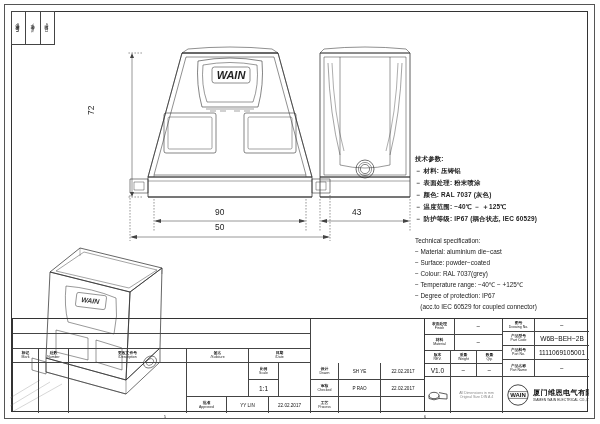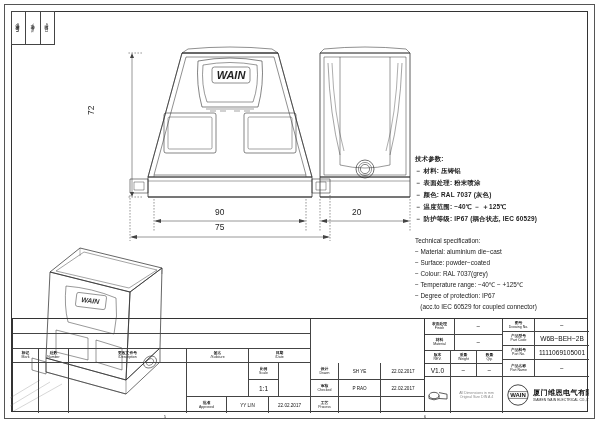--- a/index.html
+++ b/index.html
@@ -112,21 +112,21 @@
       <path d="M10 150 L10 196" stroke-dasharray="1.6,1.4"></path>
       <path d="M210 150 L210 196" stroke-dasharray="1.6,1.4"></path>
       <path d="M12 192 L208 192"></path>
       <path d="M17 190 L10 192 L17 194 Z" fill="#444" stroke="none"></path>
       <path d="M203 190 L210 192 L203 194 Z" fill="#444" stroke="none"></path>
     </g>
   </svg>
 
   <div class="dim" style="left:86px;top:115px;transform:rotate(-90deg);transform-origin:left top;">72</div>
   <div class="dim" style="left:215px;top:207px;">90</div>
-  <div class="dim" style="left:215px;top:222px;">75</div>
+  <div class="dim" style="left:215px;top:222px;">50</div>
 
   <svg style="position:absolute;left:300px;top:45px;" width="130" height="200" viewBox="0 0 130 200">
     <g fill="none" stroke="#333" stroke-width="0.8" stroke-linejoin="round">
 
       <path d="M20 8 L110 8 L110 132 L20 132 Z"></path>
       <path d="M24 12 L106 12 L106 130 L24 130 Z" stroke-width="0.5"></path>
 
       <path d="M24 4 Q65 0 106 4 L110 8 L20 8 Z" stroke-width="0.55"></path>
 
       <path d="M40 12 L40 120" stroke-width="0.5"></path>
@@ -149,21 +149,21 @@
 
     <g stroke="#444" stroke-width="0.55" fill="none">
       <path d="M20 154 L20 186" stroke-dasharray="1.6,1.4"></path>
       <path d="M110 154 L110 186" stroke-dasharray="1.6,1.4"></path>
       <path d="M22 176 L108 176"></path>
       <path d="M27 174 L20 176 L27 178 Z" fill="#444" stroke="none"></path>
       <path d="M103 174 L110 176 L103 178 Z" fill="#444" stroke="none"></path>
     </g>
   </svg>
 
-  <div class="dim" style="left:352px;top:207px;">20</div>
+  <div class="dim" style="left:352px;top:207px;">43</div>
 
   <svg style="position:absolute;left:10px;top:230px;" width="200" height="185" viewBox="0 0 200 185">
     <g fill="none" stroke="#333" stroke-width="0.75" stroke-linejoin="round">
 
       <path d="M70 18 L152 38 L120 62 L40 42 Z"></path>
       <path d="M74 22 L147 40 L119 58 L46 41 Z" stroke-width="0.45"></path>
 
       <path d="M40 42 L120 62 L116 150 L36 128 Z"></path>
 
       <path d="M120 62 L152 38 L150 118 L116 150 Z"></path>

